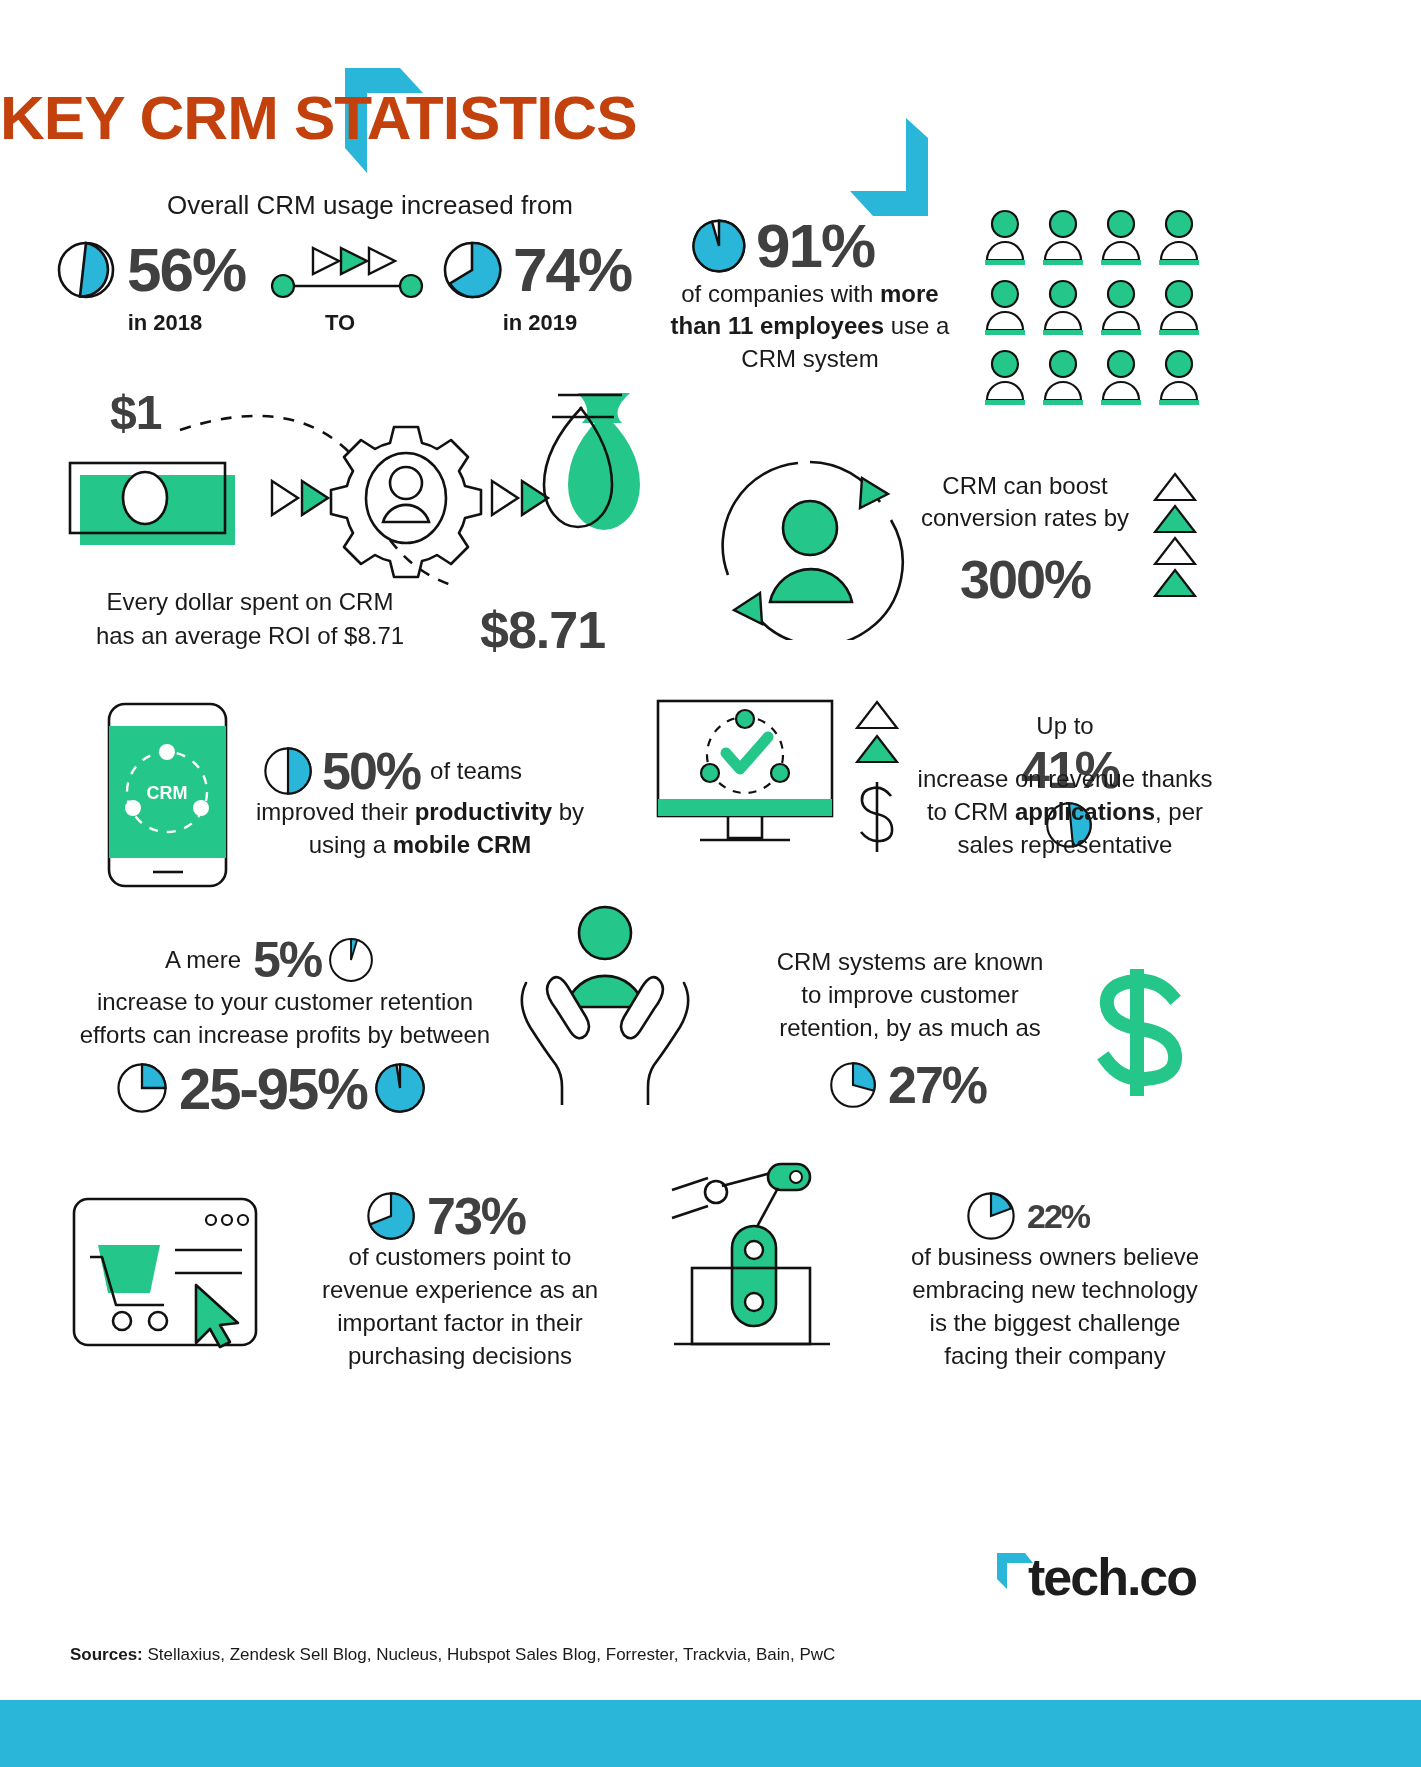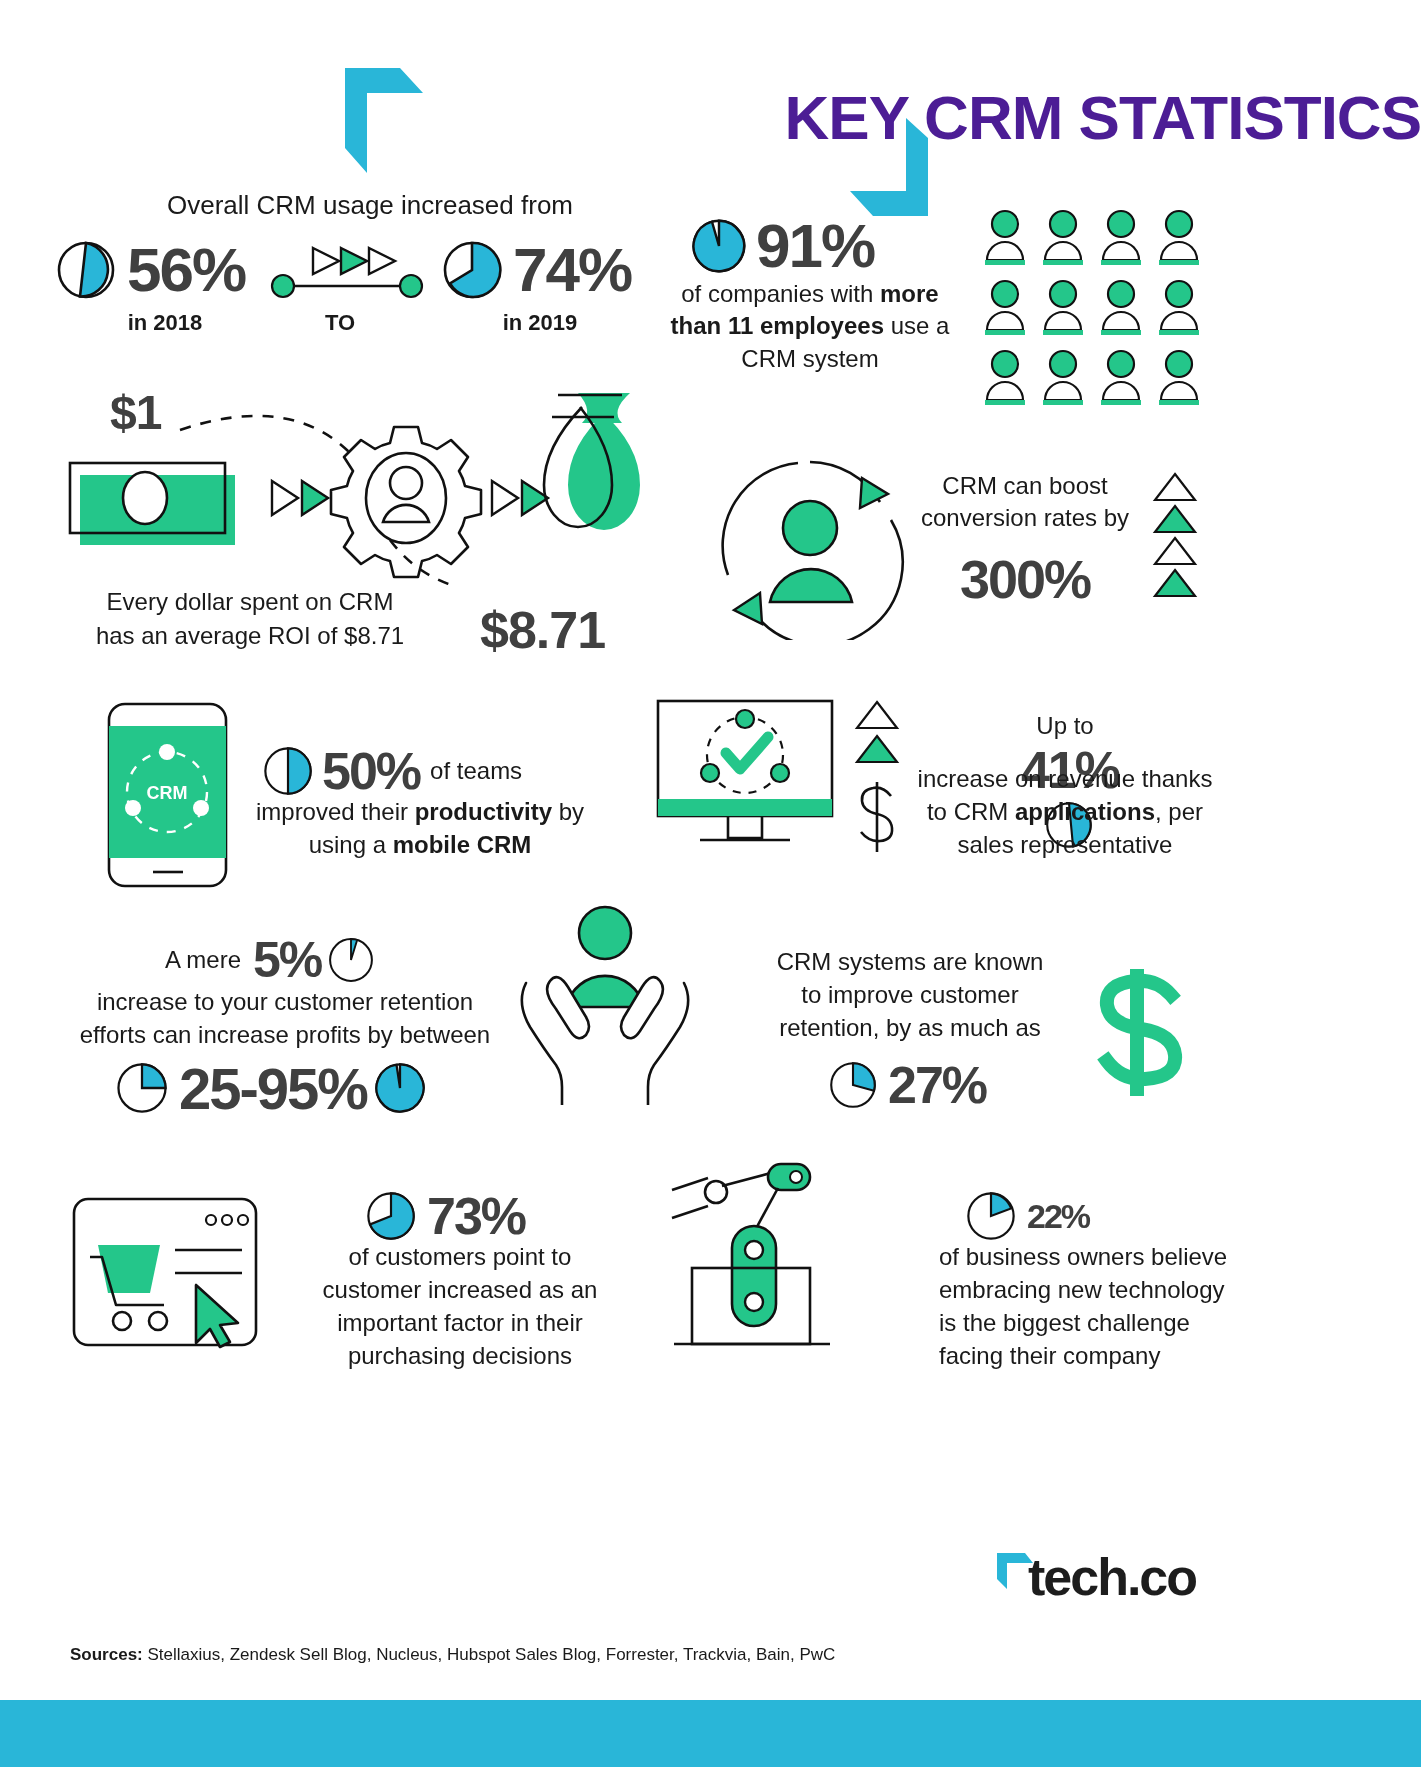--- a/index.html
+++ b/index.html
@@ -8,22 +8,22 @@
     font-family:"Liberation Sans", sans-serif;
     color:#1a1a1a;position:relative;overflow:hidden;
   }
   .abs{position:absolute;}
   .cyan{color:#404040;}
   .ctr{text-align:center;}
 
   
   #header{top:30px;left:0;width:1421px;height:150px;}
   #title{
-    position:absolute;left:0;top:52px;width:1421px;text-align:right;
-    font-size:62px;font-weight:700;letter-spacing:-1px;color:#4c1d95;
+    position:absolute;left:0;top:52px;width:1421px;text-align:left;
+    font-size:62px;font-weight:700;letter-spacing:-1px;color:#c2410c;
   }
   .bracket-tl{
     position:absolute;left:345px;top:38px;width:78px;height:105px;
   }
   .bracket-br{
     position:absolute;left:850px;top:88px;width:78px;height:98px;
   }
 
   
   #usage-caption{left:70px;top:190px;width:600px;font-size:26px;}
@@ -73,21 +73,21 @@
   #bigdollar{left:1075px;top:965px;width:125px;height:135px;}
 
   
   #browser-art{left:70px;top:1195px;width:190px;height:155px;}
   #s73-row{left:365px;top:1190px;width:200px;height:52px;}
   #s73-txt{left:295px;top:1240px;width:330px;font-size:24px;text-align:center;line-height:1.38;}
 
   
   #robot-art{left:660px;top:1160px;width:200px;height:200px;}
   #s22-row{left:965px;top:1190px;width:200px;height:52px;}
-  #s22-txt{left:939px;top:1240px;width:330px;font-size:24px;line-height:1.38;}
+  #s22-txt{left:890px;top:1240px;width:330px;font-size:24px;text-align:center;line-height:1.38;}
 
   
   #sources{left:70px;top:1645px;width:900px;font-size:17px;}
   #sources b{font-weight:700;margin-top:33px;}
   #logo{left:995px;top:1545px;width:210px;height:75px;}
   #logotext{position:absolute;left:33px;top:2px;font-size:52px;font-weight:700;letter-spacing:-2px;color:#1d1d1d;}
   #footerbar{left:0;top:1700px;width:1421px;height:67px;background:#29b6d8;}
 
   .inl{display:flex;align-items:center;}
   .inl svg{flex:none;}
@@ -391,21 +391,21 @@
 </svg>
 <div class="abs inl" id="s73-row">
   <svg width="52" height="52" viewBox="0 0 62 62">
     <circle cx="31" cy="31" r="27" fill="#fff" stroke="#111" stroke-width="2.6"></circle>
     <path d="M31 31 L31 4 A27 27 0 1 1 6 41 Z" fill="#29b6d8" stroke="#111" stroke-width="2.6"></path>
   </svg>
   <span class="cyan" style="margin-left:10px;font-size:52px;font-weight:700;letter-spacing:-2px;">73%</span>
 </div>
 <div class="abs" id="s73-txt">
   <div>of customers point to</div>
-  <div>customer increased as an</div>
+  <div>revenue experience as an</div>
   <div>important factor in their</div>
   <div>purchasing decisions</div>
 </div>
 
 <svg class="abs" id="robot-art" viewBox="0 0 200 200">
   <path d="M12 30 L48 18 M12 58 L48 46" stroke="#111" stroke-width="2.6" fill="none"></path>
   <circle cx="56" cy="32" r="11" fill="#fff" stroke="#111" stroke-width="2.6"></circle>
   <path d="M62 26 L122 10" stroke="#111" stroke-width="2.6" fill="none"></path>
   <rect x="108" y="4" width="42" height="26" rx="13" fill="#24c68a" stroke="#111" stroke-width="2.6"></rect>
   <circle cx="136" cy="17" r="6" fill="#fff" stroke="#111" stroke-width="2"></circle>

